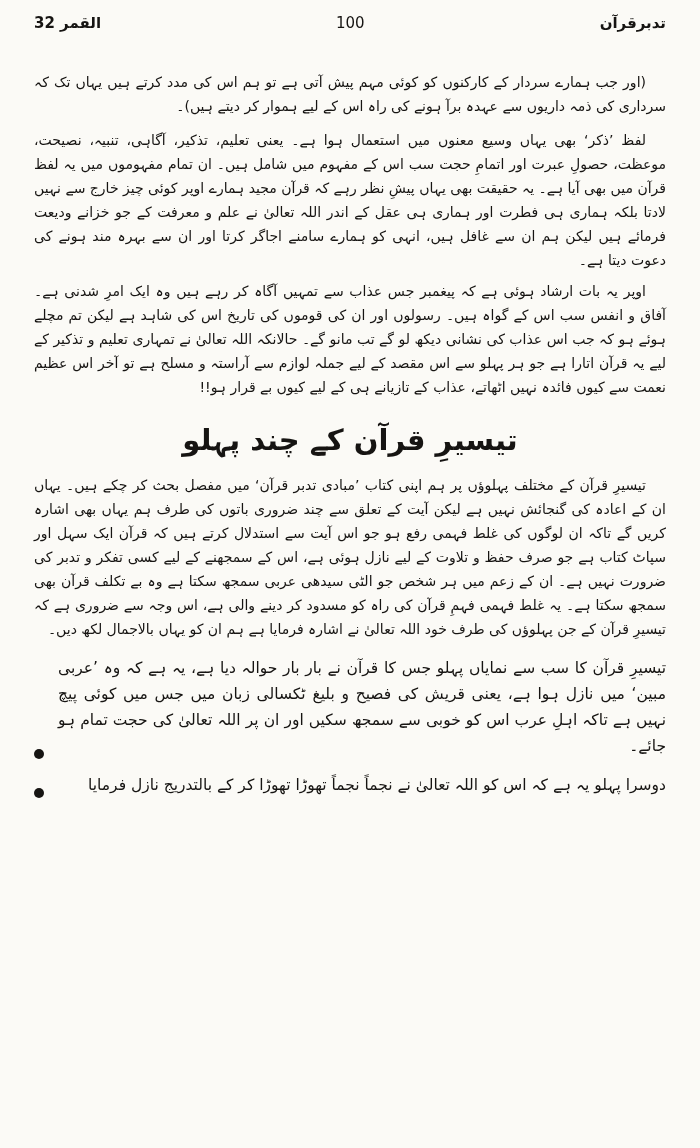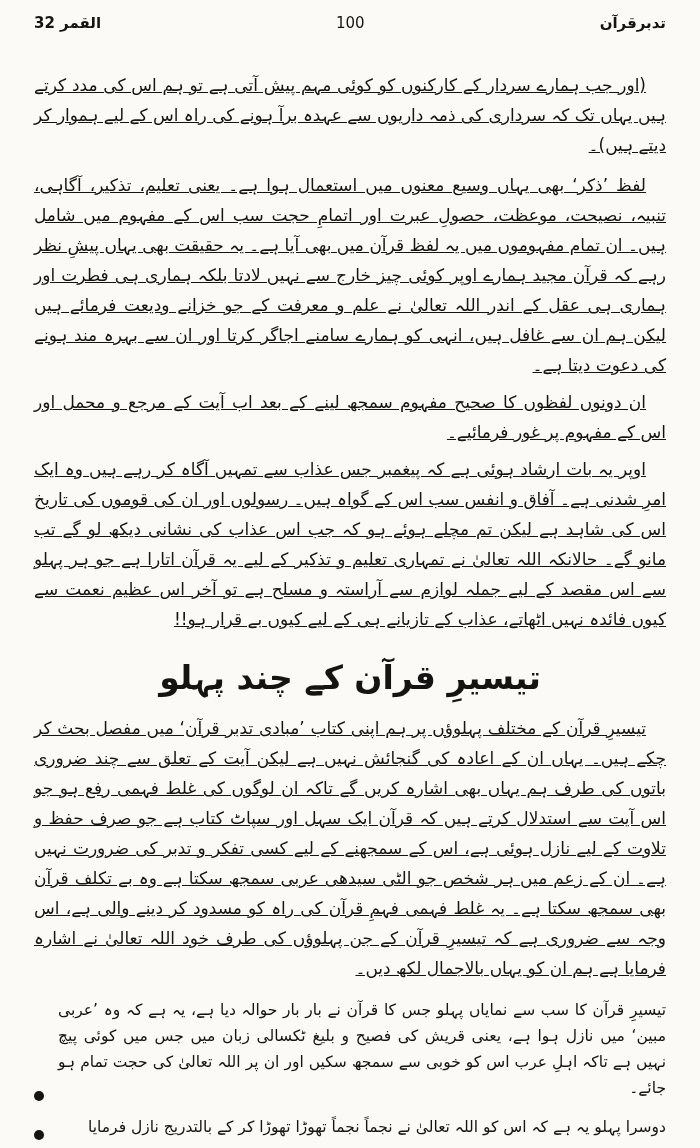--- a/index.html
+++ b/index.html
@@ -37,34 +37,33 @@
     justify-content: center;
     gap: 64px;
     font-size: 20px;
     font-weight: 700;
     margin: 14px 0 20px 0;
     transform: translateX(70px); 
     white-space: nowrap;
   }
   
   .para {
-    font-size: 17px;
-    line-height: 30px;
+    font-size: 14px;
+    line-height: 24px;
     text-align: justify;
     text-indent: 20px;
     margin: 0 0 7px 0;
-    text-decoration: underline;
   }
   .para.translation {
     margin-bottom: 10px;
   }
   
   .section-heading {
     text-align: center;
-    font-size: 33px;
+    font-size: 29px;
     font-weight: 700;
     margin: 24px 0 16px 0;
     letter-spacing: 1px;
   }
   
   .bullet-list {
     margin-top: 14px;
     display: flex;
     flex-direction: column;
     gap: 13px;
@@ -102,21 +101,20 @@
     <span class="left">القمر 32</span>
   </div>
 
   <div class="verse">
   </div>
 
   <p class="para translation">(اور جب ہمارے سردار کے کارکنوں کو کوئی مہم پیش آتی ہے تو ہم اس کی مدد کرتے ہیں یہاں تک کہ سرداری کی ذمہ داریوں سے عہدہ برآ ہونے کی راہ اس کے لیے ہموار کر دیتے ہیں)۔</p>
 
   <p class="para">لفظ ’ذکر‘ بھی یہاں وسیع معنوں میں استعمال ہوا ہے۔ یعنی تعلیم، تذکیر، آگاہی، تنبیہ، نصیحت، موعظت، حصولِ عبرت اور اتمامِ حجت سب اس کے مفہوم میں شامل ہیں۔ ان تمام مفہوموں میں یہ لفظ قرآن میں بھی آیا ہے۔ یہ حقیقت بھی یہاں پیشِ نظر رہے کہ قرآن مجید ہمارے اوپر کوئی چیز خارج سے نہیں لادتا بلکہ ہماری ہی فطرت اور ہماری ہی عقل کے اندر اللہ تعالیٰ نے علم و معرفت کے جو خزانے ودیعت فرمائے ہیں لیکن ہم ان سے غافل ہیں، انہی کو ہمارے سامنے اجاگر کرتا اور ان سے بہرہ مند ہونے کی دعوت دیتا ہے۔</p>
 
-  <p class="para">ان دونوں لفظوں کا صحیح مفہوم سمجھ لینے کے بعد اب آیت کے مرجع و محمل اور اس کے مفہوم پر غور فرمائیے۔</p>
 
   <p class="para">اوپر یہ بات ارشاد ہوئی ہے کہ پیغمبر جس عذاب سے تمہیں آگاہ کر رہے ہیں وہ ایک امرِ شدنی ہے۔ آفاق و انفس سب اس کے گواہ ہیں۔ رسولوں اور ان کی قوموں کی تاریخ اس کی شاہد ہے لیکن تم مچلے ہوئے ہو کہ جب اس عذاب کی نشانی دیکھ لو گے تب مانو گے۔ حالانکہ اللہ تعالیٰ نے تمہاری تعلیم و تذکیر کے لیے یہ قرآن اتارا ہے جو ہر پہلو سے اس مقصد کے لیے جملہ لوازم سے آراستہ و مسلح ہے تو آخر اس عظیم نعمت سے کیوں فائدہ نہیں اٹھاتے، عذاب کے تازیانے ہی کے لیے کیوں بے قرار ہو!!</p>
 
   <h2 class="section-heading">تیسیرِ قرآن کے چند پہلو</h2>
 
   <p class="para">تیسیرِ قرآن کے مختلف پہلوؤں پر ہم اپنی کتاب ’مبادی تدبر قرآن‘ میں مفصل بحث کر چکے ہیں۔ یہاں ان کے اعادہ کی گنجائش نہیں ہے لیکن آیت کے تعلق سے چند ضروری باتوں کی طرف ہم یہاں بھی اشارہ کریں گے تاکہ ان لوگوں کی غلط فہمی رفع ہو جو اس آیت سے استدلال کرتے ہیں کہ قرآن ایک سہل اور سپاٹ کتاب ہے جو صرف حفظ و تلاوت کے لیے نازل ہوئی ہے، اس کے سمجھنے کے لیے کسی تفکر و تدبر کی ضرورت نہیں ہے۔ ان کے زعم میں ہر شخص جو الٹی سیدھی عربی سمجھ سکتا ہے وہ بے تکلف قرآن بھی سمجھ سکتا ہے۔ یہ غلط فہمی فہمِ قرآن کی راہ کو مسدود کر دینے والی ہے، اس وجہ سے ضروری ہے کہ تیسیرِ قرآن کے جن پہلوؤں کی طرف خود اللہ تعالیٰ نے اشارہ فرمایا ہے ہم ان کو یہاں بالاجمال لکھ دیں۔</p>
 
   <div class="bullet-list">
     <div class="bullet-item">
       <span class="bullet-marker"></span>

